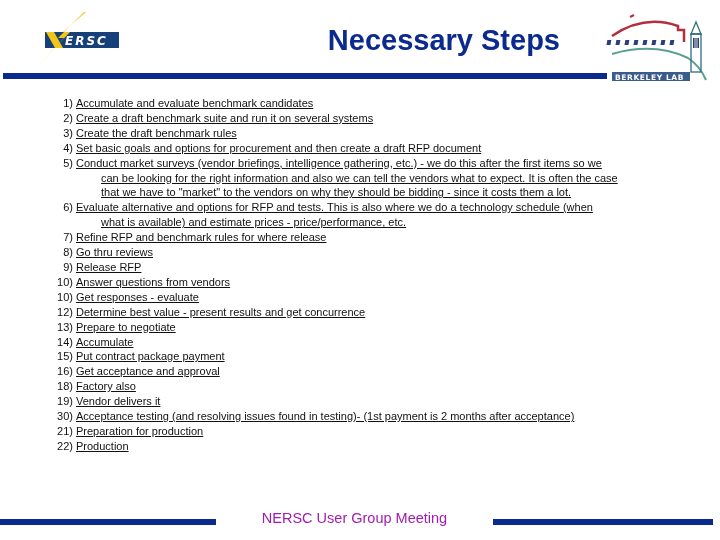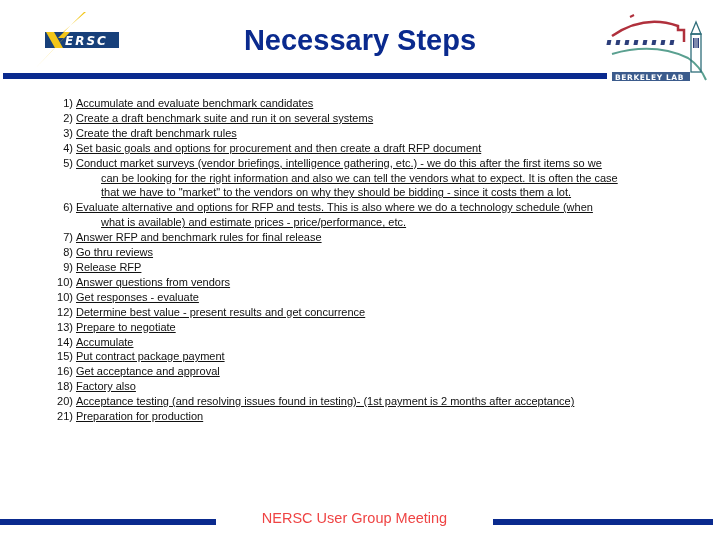--- a/index.html
+++ b/index.html
@@ -7,21 +7,21 @@
       width: 720px; height: 540px; overflow: hidden;
       background: #ffffff; position: relative;
       font-family: "Liberation Sans", sans-serif;
     }
     .slide { position: absolute; left: 0; top: 0; width: 708px; height: 540px; }
 
     
     .nersc-logo { position: absolute; left: 14px; top: 8px; width: 110px; height: 66px; }
     .lbl-logo { position: absolute; left: 604px; top: 8px; width: 112px; height: 78px; }
     .title {
-      position: absolute; left: 160px; top: 22px; width: 400px; text-align: center;
+      position: absolute; left: 160px; top: 22px; width: 400px; text-align: right;
       font-family: "Liberation Sans", sans-serif; font-weight: bold;
       font-size: 29px; color: #0a2a8e; letter-spacing: 0px; line-height: 36px;
     }
     .header-rule {
       position: absolute; left: 3px; top: 73px; width: 604px; height: 6px;
       background: #0a2a8e;
     }
 
     
     .steps {
@@ -32,21 +32,21 @@
     .step { display: flex; white-space: nowrap; }
     .step .num { display: inline-block; width: 28px; text-align: right; padding-right: 3px; box-sizing: border-box; }
     .step .txt { display: inline-block; white-space: normal; width: 604px; text-decoration: underline; }
     .step .cont { display: block; padding-left: 25px; }
 
     
     .footer-rule-left { position: absolute; left: 0; top: 519px; width: 216px; height: 6px; background: #0a2a8e; }
     .footer-rule-right { position: absolute; left: 493px; top: 519px; width: 220px; height: 6px; background: #0a2a8e; }
     .footer-text {
       position: absolute; left: 216px; top: 508px; width: 277px; text-align: center;
-      font-family: "Liberation Sans", sans-serif; font-size: 14.5px; color: #ef4444;
+      font-family: "Liberation Sans", sans-serif; font-size: 14.5px; color: #a21caf;
       line-height: 20px;
     }
   </style>
 </head>
 <body>
 
 <div class="slide">
 
   <div class="nersc-logo">
     <svg width="110" height="66" viewBox="0 0 110 66">
@@ -111,21 +111,21 @@
       <li class="step">
         <span class="num">5)</span>
         <span class="txt"><span>Conduct market surveys (vendor briefings, intelligence gathering, etc.) - we do this after the first items so we</span><span class="cont">can be looking for the right information and also we can tell the vendors what to expect.  It is often the case</span><span class="cont">that we have to "market" to the vendors on why they should be bidding - since it costs them a lot.</span></span>
       </li>
       <li class="step">
         <span class="num">6)</span>
         <span class="txt"><span>Evaluate alternative and options for RFP and tests.  This is also where we do a technology schedule (when</span><span class="cont">what is available) and estimate prices - price/performance, etc.</span></span>
       </li>
       <li class="step">
         <span class="num">7)</span>
-        <span class="txt"><span>Answer RFP and benchmark rules for final release</span></span>
+        <span class="txt"><span>Refine RFP and benchmark rules for where release</span></span>
       </li>
       <li class="step">
         <span class="num">8)</span>
         <span class="txt"><span>Go thru reviews</span></span>
       </li>
       <li class="step">
         <span class="num">9)</span>
         <span class="txt"><span>Release RFP</span></span>
       </li>
       <li class="step">
@@ -154,26 +154,34 @@
       </li>
       <li class="step">
         <span class="num">16)</span>
         <span class="txt"><span>Get acceptance and approval</span></span>
       </li>
       <li class="step">
         <span class="num">18)</span>
         <span class="txt"><span>Factory also</span></span>
       </li>
       <li class="step">
-        <span class="num">20)</span>
+        <span class="num">19)</span>
+        <span class="txt"><span>Vendor delivers it</span></span>
+      </li>
+      <li class="step">
+        <span class="num">30)</span>
         <span class="txt"><span>Acceptance testing (and resolving issues found in testing)- (1st payment is 2 months after acceptance)</span></span>
       </li>
       <li class="step">
         <span class="num">21)</span>
         <span class="txt"><span>Preparation for production</span></span>
+      </li>
+      <li class="step">
+        <span class="num">22)</span>
+        <span class="txt"><span>Production</span></span>
       </li>
     </ul>
 
   <div class="footer-rule-left"></div>
   <div class="footer-text">NERSC User Group Meeting</div>
   <div class="footer-rule-right"></div>
 
 </div>
 
 </body></html>

